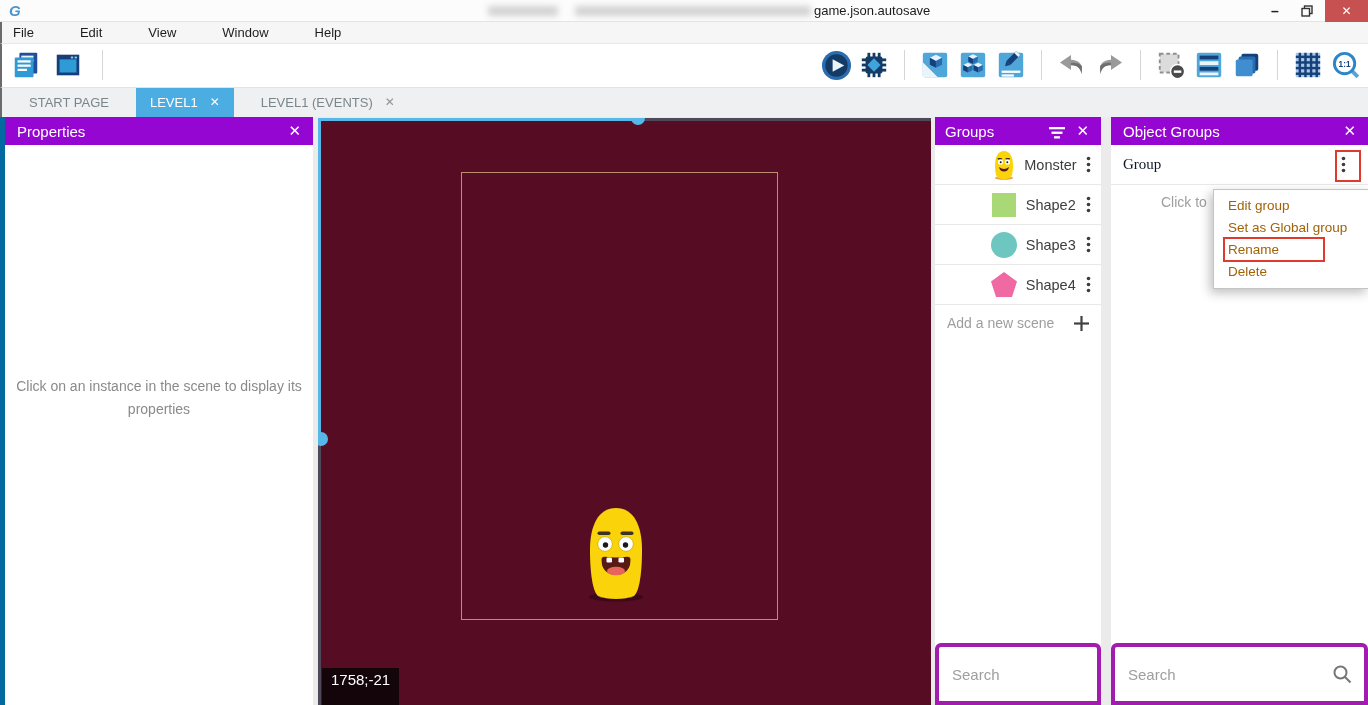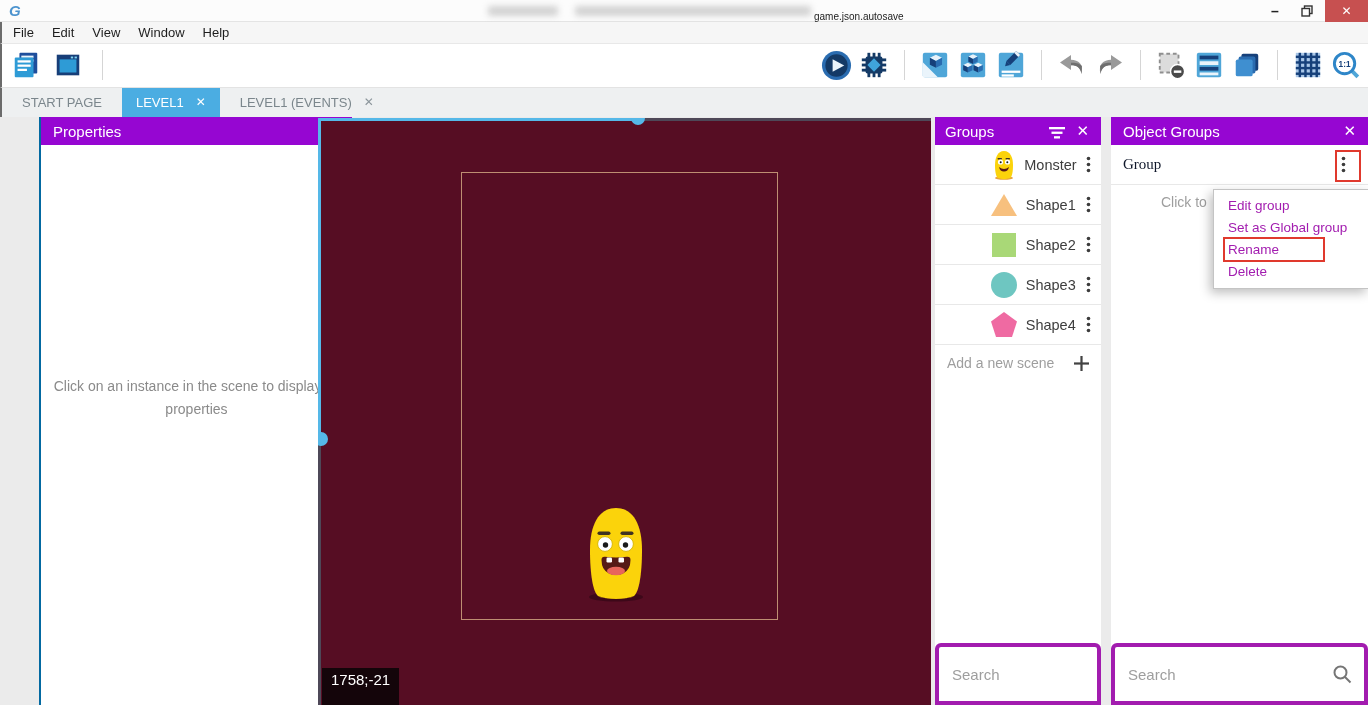--- a/index.html
+++ b/index.html
@@ -6,53 +6,53 @@
   html,body { width:1368px; height:705px; overflow:hidden; }
   body { font-family:"Liberation Sans", sans-serif; background:#fff; }
   .app { position:relative; width:1368px; height:705px; background:#fff; overflow:hidden; }
 
   
   .titlebar { position:absolute; left:0; top:0; width:100%; height:22px; background:#fcfcfc; border-bottom:1px solid #e4e4e4; }
   .logo { position:absolute; left:9px; top:2px; width:18px; height:18px; font-size:15px; font-weight:bold; color:#4d94cf; font-style:italic; line-height:18px; }
   .blurblock { position:absolute; top:6px; height:10px; background:#a9a9a9; opacity:.5; filter:blur(3px); border-radius:2px; }
   .b1 { left:488px; width:70px; }
   .b2 { left:575px; width:236px; }
-  .titletext { position:absolute; left:814px; top:11px; font-size:10px; color:#1c1c1c; }
+  .titletext { position:absolute; left:814px; top:3px; font-size:13px; color:#1c1c1c; }
   .wbtn { position:absolute; top:0; height:22px; display:flex; align-items:center; justify-content:center; cursor:default; }
   .wmin { right:80px; width:26px; font-size:14px; color:#222; font-weight:bold; }
   .wres { right:48px; width:26px; }
   .wclose { right:0; width:43px; background:#c75050; color:#fff; font-size:12px; }
 
   
-  .menubar { position:absolute; left:0; top:22px; width:100%; height:22px; background:#f6f6f6; border-bottom:1px solid #e8e8e8; display:flex; align-items:center; padding-left:2px; border-left:2px solid #6b6b6b; }
+  .menubar { position:absolute; left:0; top:22px; width:100%; height:22px; background:#f6f6f6; border-bottom:1px solid #e8e8e8; display:flex; align-items:center; padding-left:2px; border-left:2px solid #6b6b6b;gap:28px; }
   .menuitem { font-size:13px; color:#1d1d1d; padding:0 9px; line-height:21px; }
 
   
   .toolbar { position:absolute; left:0; top:44px; width:100%; height:44px; background:#fff; border-bottom:1px solid #e3e3e3; border-left:2px solid #6b6b6b; }
   .tbgroup { position:absolute; top:5px; display:flex; align-items:center; gap:6px; }
   .tbleft { left:8px; gap:10px; }
   .tbright { right:6px; }
   .tbbtn { width:32px; height:32px; display:flex; align-items:center; justify-content:center; }
   .tbsep { width:1px; height:30px; background:#d5d5d5; margin:0 8px; }
 
   
   .tabbar { position:absolute; left:0; top:88px; width:100%; height:29px; background:#eef0f1; display:flex; border-left:2px solid #6b6b6b; }
-  .tab { height:29px; line-height:29px; font-size:13px; color:#7b868c; padding:0 20px; display:flex; align-items:center; }
+  .tab { height:29px; line-height:29px; font-size:13px; color:#7b868c; padding:0 27px; display:flex; align-items:center; }
   .tab .tclose { margin-left:12px; font-size:12px; color:#8b959b; }
   .tab.active { background:#4bade2; color:#fff; padding:0 14px; }
   .tab.active .tclose { color:#fff; }
 
   
   .main { position:absolute; left:0; top:117px; width:1368px; height:588px; background:#ebebeb; }
   .panel { position:absolute; top:0; height:588px; background:#fff; }
   .phead { position:relative; height:28px; background:#9606d2; color:#fff; display:flex; align-items:center; padding:0 12px; }
   .phead .ptitle { font-size:15px; }
   .pclose { position:absolute; right:12px; top:0; height:28px; display:flex; align-items:center; font-size:15px; color:#fff; }
 
-  .props { left:0; width:313px; border-left:2px solid #0369a1;margin-left:39px; }
+  .props { left:0; width:313px; border-left:5px solid #0369a1; }
   .props-msg { position:absolute; top:258px; left:0; right:0; text-align:center; font-size:14px; color:#8a8a8a; line-height:1.65; padding:0 2px; }
   .props-msg span { display:inline-block; max-width:300px; }
 
   
   .canvas { position:absolute; left:318px; top:1px; width:613px; height:587px; background:#560d23; overflow:hidden; }
   .edge { position:absolute; }
   .edge-top-blue { left:0; top:0; width:320px; height:3px; background:#55b8e8; }
   .edge-top-dark { left:320px; top:0; right:0; height:3px; background:#4e4858; }
   .edge-left-blue { left:0; top:0; width:3px; height:321px; background:#55b8e8; }
   .edge-left-dark { left:0; top:321px; width:3px; bottom:0; background:#4e4858; }
@@ -77,21 +77,21 @@
   .searchbox input { flex:1; border:none; outline:none; font-size:15px; color:#424242; padding-left:13px; background:transparent; font-family:"Liberation Sans",sans-serif; }
   .searchbox input::placeholder { color:#9e9e9e; }
   .searchbox .mag { margin-right:12px; display:flex; }
 
   
   .groups { left:1111px; width:257px; }
   .grow { height:40px; display:flex; align-items:center; padding:0 12px; border-bottom:1px solid #e8e8e8; position:relative; }
   .glabel { flex:1; font-size:15px; color:#0f172a;font-family:Liberation Serif, serif; }
   .ghint { position:absolute; left:50px; top:77px; font-size:14px; color:#9e9e9e; z-index:1; }
   .ctxmenu { position:absolute; left:102px; top:72px; right:-1px; background:#fff; border:1px solid #c4c4c4; box-shadow:-3px 4px 10px rgba(0,0,0,.25); padding:5px 0; z-index:2; }
-  .ctxitem { height:22px; line-height:22px; padding-left:14px; font-size:13.5px; color:#a21caf; }
+  .ctxitem { height:22px; line-height:22px; padding-left:14px; font-size:13.5px; color:#a16207; }
   .annot { position:absolute; border:2px solid #e0392d; z-index:3; pointer-events:none; }
   .annot-kebab { right:7px; top:33px; width:26px; height:32px; }
   .annot-rename { left:9px; top:47px; width:102px; height:25px; }
 </style>
 </head>
 <body>
 
 <div class="app">
 
   <div class="titlebar">
@@ -364,35 +364,20 @@
         <span class="olabel">Monster</span>
         <span class="okebab">
           <svg width="5" height="17" viewBox="0 0 5 17">
               <circle cx="2.5" cy="2.5" r="1.8" fill="#3c3c3c"></circle>
               <circle cx="2.5" cy="8.5" r="1.8" fill="#3c3c3c"></circle>
               <circle cx="2.5" cy="14.5" r="1.8" fill="#3c3c3c"></circle>
             </svg>
         </span>
       </div>
 
-      <div class="orow">
-        <span class="othumb">
-          <svg width="30" height="26" viewBox="0 0 30 26">
-              <polygon points="15,2 28,24 2,24" fill="#f7c07e"></polygon>
-            </svg>
-        </span>
-        <span class="olabel">Shape1</span>
-        <span class="okebab">
-          <svg width="5" height="17" viewBox="0 0 5 17">
-              <circle cx="2.5" cy="2.5" r="1.8" fill="#3c3c3c"></circle>
-              <circle cx="2.5" cy="8.5" r="1.8" fill="#3c3c3c"></circle>
-              <circle cx="2.5" cy="14.5" r="1.8" fill="#3c3c3c"></circle>
-            </svg>
-        </span>
-      </div>
 
       <div class="orow">
         <span class="othumb">
           <svg width="26" height="26" viewBox="0 0 26 26">
               <rect x="1" y="1" width="24" height="24" fill="#a9d877"></rect>
             </svg>
         </span>
         <span class="olabel">Shape2</span>
         <span class="okebab">
           <svg width="5" height="17" viewBox="0 0 5 17">

